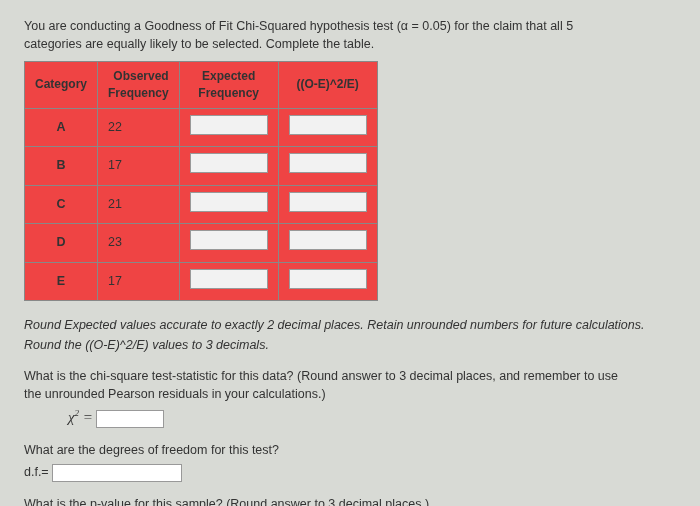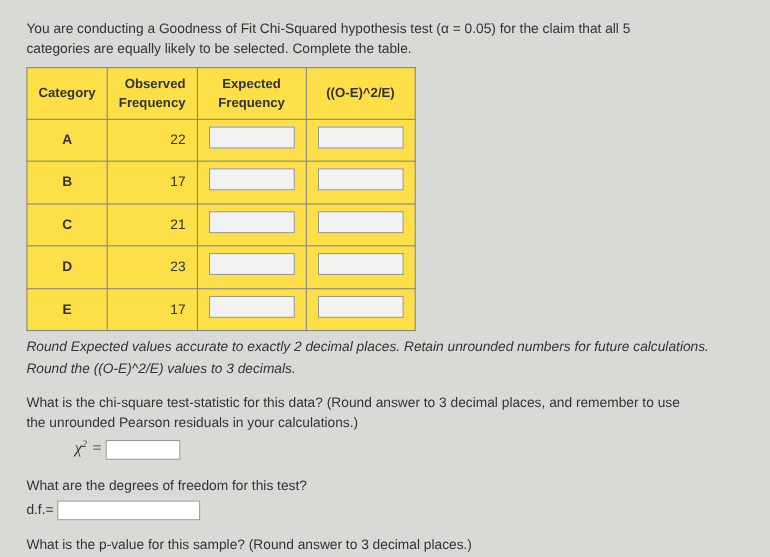--- a/index.html
+++ b/index.html
@@ -9,36 +9,36 @@
       background: #d8dad5;
       font-family: Arial, sans-serif;
       font-size: 12.5px;
       color: #333;
       padding: 18px 24px;
       line-height: 1.4;
     }
     .prompt { margin-bottom: 8px; }
     table {
       border-collapse: collapse;
-      background: #fde047;
-      margin-bottom: 6px;
+      background: #ef4444;
+      margin-bottom: 16px;
     }
     th, td {
       border: 1px solid #888;
       padding: 6px 10px;
       text-align: center;
       font-weight: normal;
       vertical-align: middle;
     }
     th {
       font-weight: bold;
       font-size: 12px;
     }
     .cat-col { width: 70px; font-weight: bold; }
-    .obs-col { width: 80px; text-align: right; }
+    .obs-col { width: 80px; text-align: left; }
     .exp-col, .pr-col { width: 90px; }
     .input-box {
       width: 78px;
       height: 20px;
       border: 1px solid #999;
       background: #f2f2f2;
       display: inline-block;
     }
     .input-box-sm {
       width: 68px;

